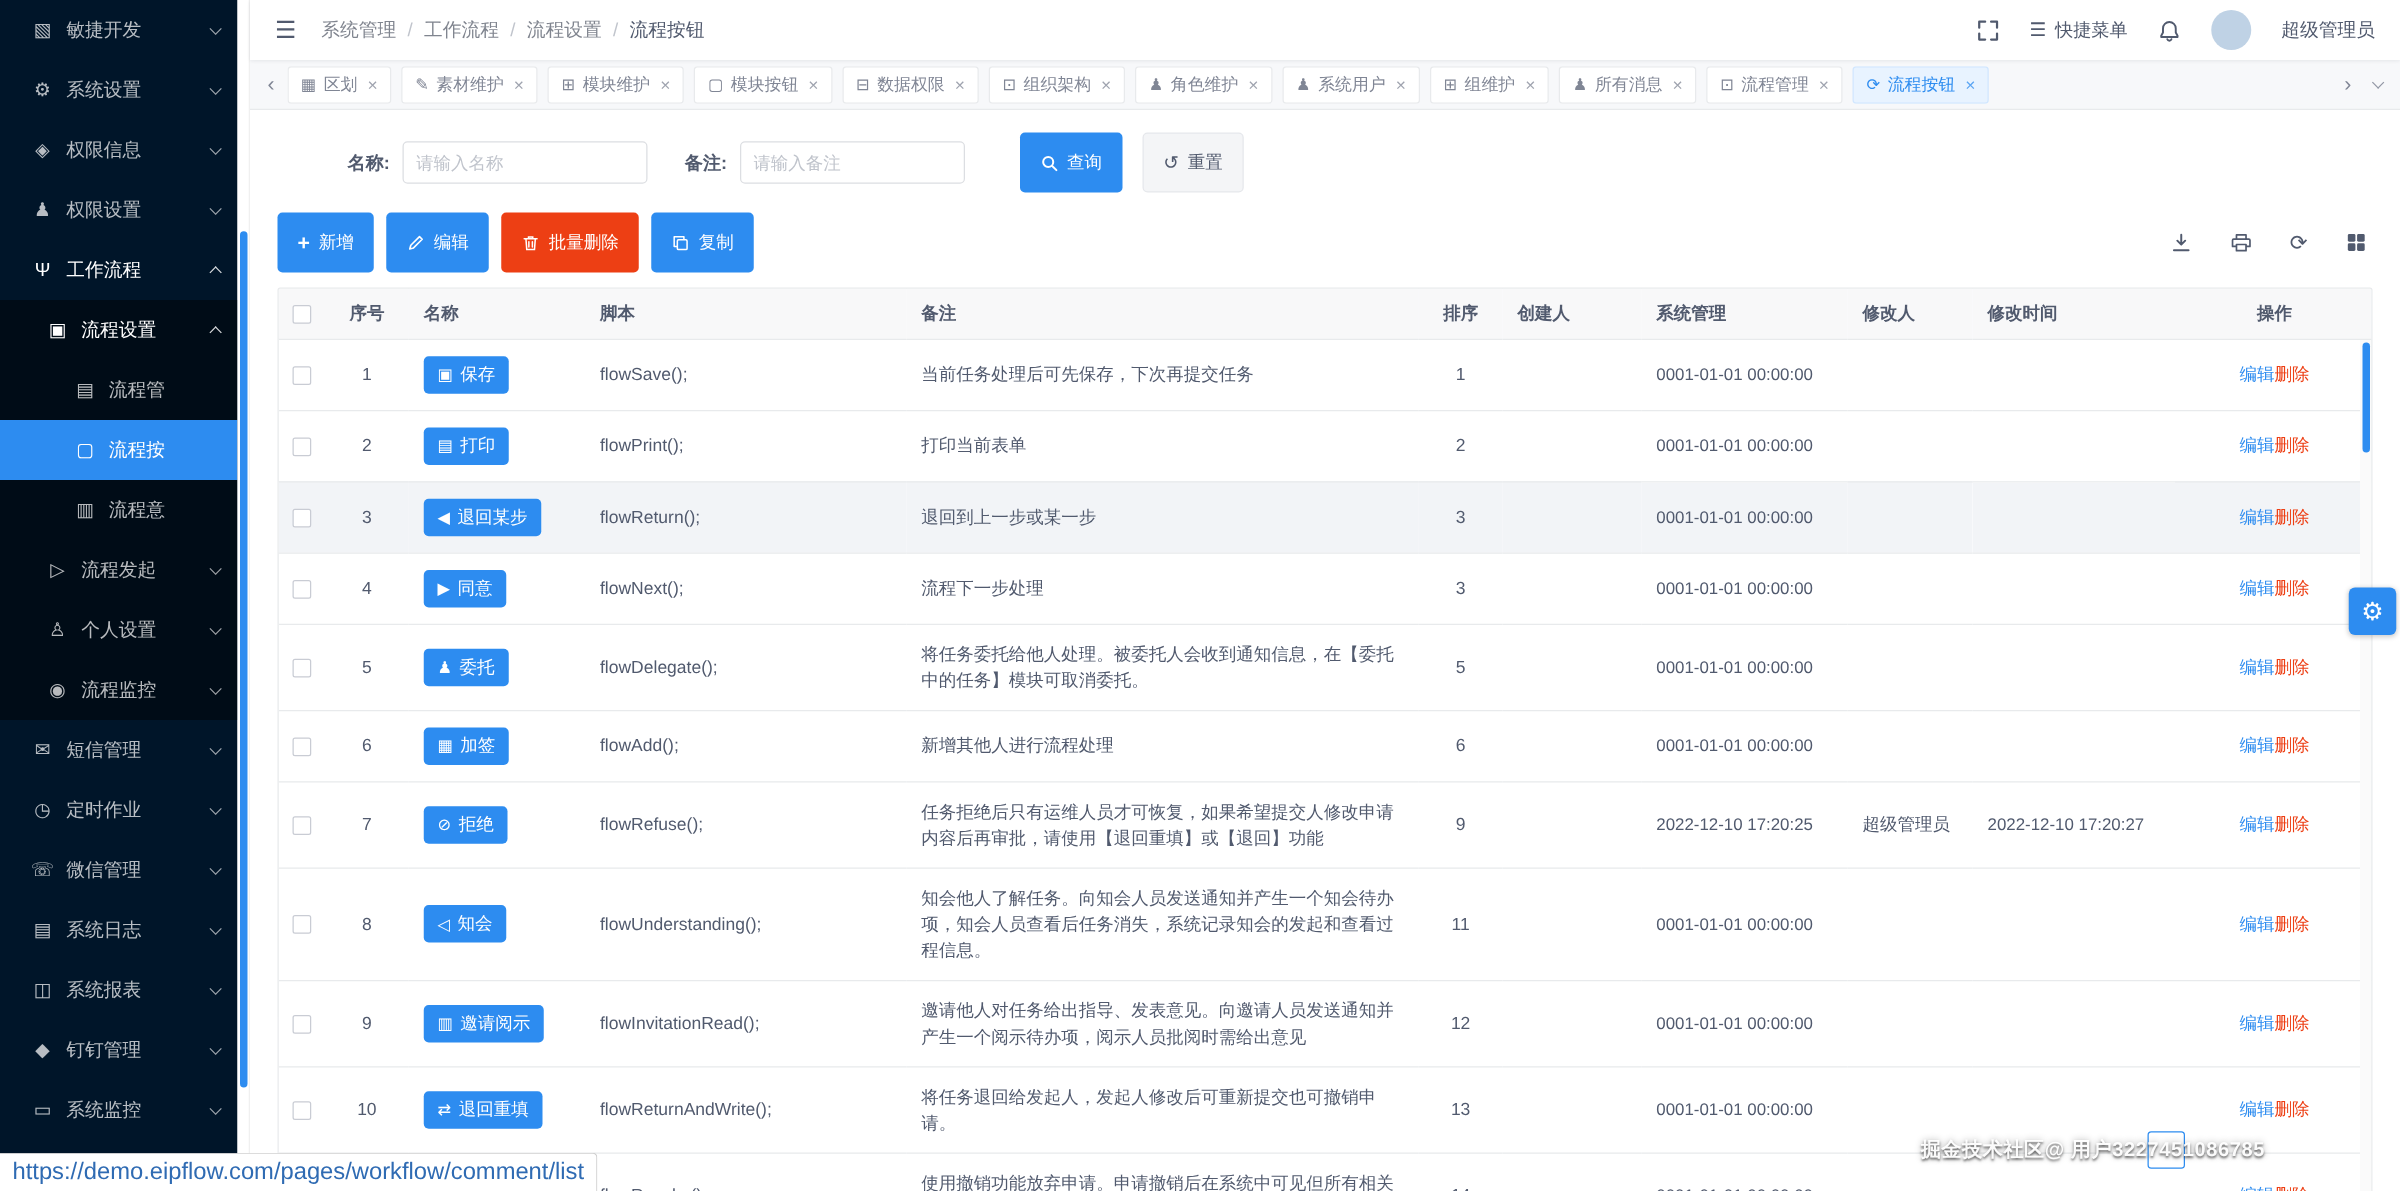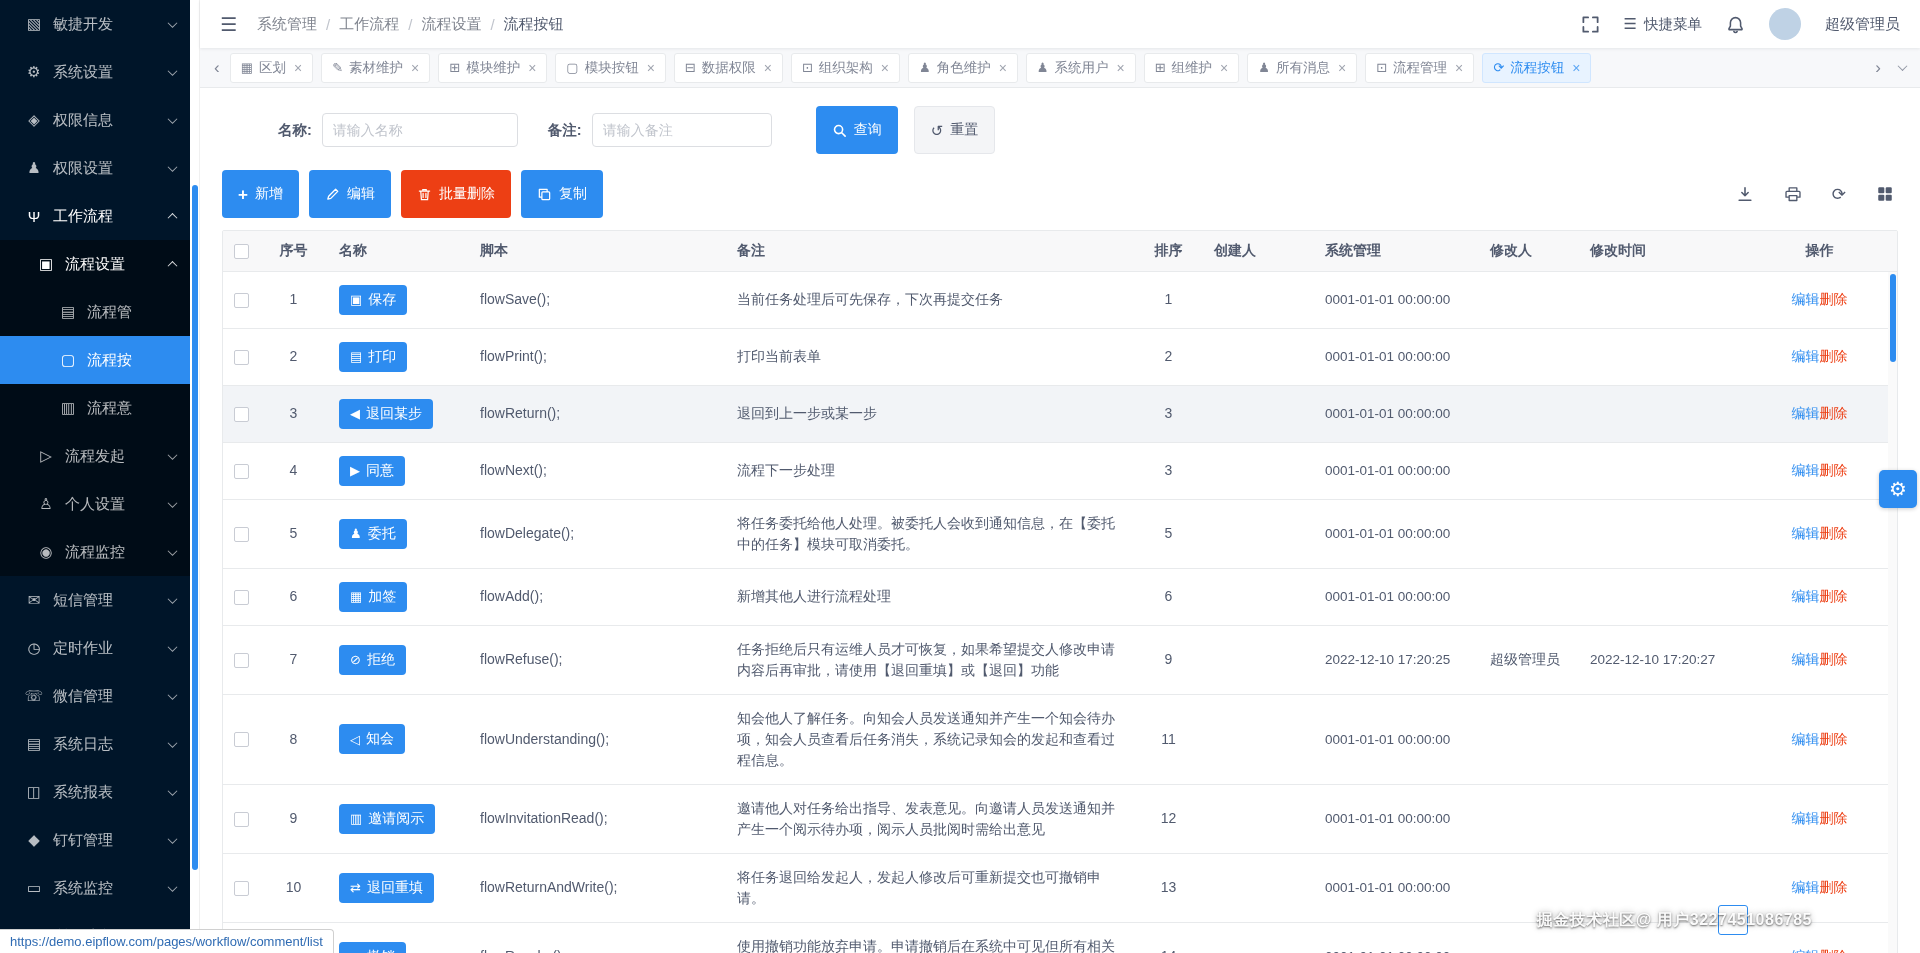--- a/index.html
+++ b/index.html
@@ -77,21 +77,21 @@
 .op-edit,.op-del{cursor:pointer;font-size:14px;text-decoration:none;white-space:nowrap}
 .op-edit{color:#2d8cf0}
 .op-del{color:#ed3f14;}
 .v-scroll{position:absolute;top:41px;right:0;bottom:0;width:9px;background:#fafafa}
 .v-thumb{position:absolute;top:2px;left:1.5px;width:6px;height:88px;background:#2d8cf0;border-radius:3px}
 .v-thumb2{position:absolute;bottom:4px;left:1.5px;width:6px;height:30px;background:#2d8cf0;border-radius:3px}
 
 .gear-fab{position:absolute;right:3px;top:470px;width:38px;height:38px;background:#2d8cf0;border-radius:5px;display:flex;align-items:center;justify-content:center;color:#fff;font-size:20px;cursor:pointer;z-index:6;box-shadow:0 1px 4px rgba(0,0,0,.2)}
 .page-box{position:absolute;right:172px;bottom:18px;width:30px;height:30px;background:#fff;border:1px solid #2d8cf0;border-radius:3px;z-index:4}
 .watermark{position:absolute;right:108px;bottom:22px;font-size:16px;font-weight:bold;color:rgba(255,255,255,.96);text-shadow:0 1px 2px rgba(0,0,0,.55),0 0 6px rgba(0,0,0,.3);z-index:5;white-space:nowrap;letter-spacing:.5px}
-.url-tip{position:absolute;left:0;bottom:0;background:#fff;border:1px solid #d0d0d0;border-left:none;border-bottom:none;border-top-right-radius:4px;padding:4px 10px;font-size:13px;color:#2f6bb3;z-index:9;white-space:nowrap}
+.url-tip{position:absolute;left:0;bottom:0;background:#fff;border:1px solid #d0d0d0;border-left:none;border-bottom:none;border-top-right-radius:4px;padding:4px 10px;font-size:19px;color:#2f6bb3;z-index:9;white-space:nowrap}
 </style>
 </head>
 <body>
 
 <div class="app">
 
   <aside class="sidebar">
     <nav class="sb-menu">
         <div class="sb-item lvl1">
           <span class="sb-ico">▧</span>

